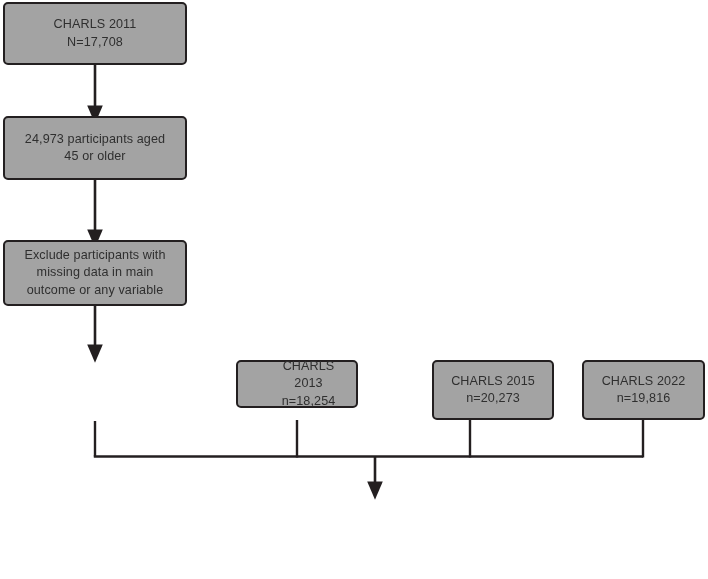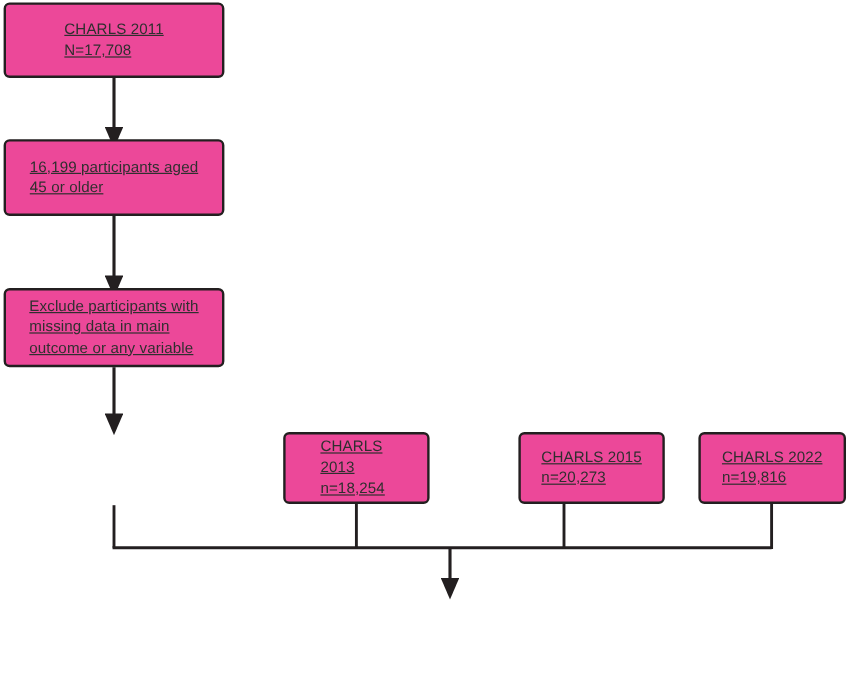--- a/index.html
+++ b/index.html
@@ -23,31 +23,31 @@
     left: 0;
     top: 0;
     width: 708px;
     height: 579px;
   }
   .node {
     position: absolute;
     box-sizing: border-box;
     border: 2.2px solid #231f20;
     border-radius: 5px;
-    background: #ec4899;
+    background: #a3a3a3;
     display: flex;
     align-items: center;
     justify-content: center;
+    text-align: center;
     color: #2f2f2f;
     font-size: 12.6px;
     line-height: 17.5px;
     letter-spacing: 0.1px;
     padding: 2px 6px;
     z-index: 2;
-    text-decoration: underline;
   }
   .node .node-text {
     display: block;
     white-space: pre-line;
   }
 </style>
 </head>
 <body>
 
 <div id="flow-root">
@@ -77,32 +77,32 @@
 
     <line x1="375" y1="456.5" x2="375" y2="482" stroke="#231f20" stroke-width="2.6" marker-end="url(#arrowhead)"></line>
   </svg>
 
   <div class="node" style="left:3px;  top:2px;   width:184px; height:63px;">
     <span class="node-text">CHARLS 2011
 N=17,708</span>
   </div>
 
   <div class="node" style="left:3px;  top:116px; width:184px; height:64px;">
-    <span class="node-text">16,199 participants aged
+    <span class="node-text">24,973 participants aged
 45 or older</span>
   </div>
 
   <div class="node" style="left:3px;  top:240px; width:184px; height:66px;">
     <span class="node-text">Exclude participants with
 missing data in main
 outcome or any variable</span>
   </div>
 
 
-  <div class="node" style="left:236px; top:360px; width:122px; height:60px;padding-left:29px;">
+  <div class="node" style="left:236px; top:360px; width:122px; height:48px;padding-left:29px;">
     <span class="node-text">CHARLS 2013
 n=18,254</span>
   </div>
 
   <div class="node" style="left:408px; top:360px; width:122px; height:60px;margin-left:24px;">
     <span class="node-text">CHARLS 2015
 n=20,273</span>
   </div>
 
   <div class="node" style="left:582px; top:360px; width:123px; height:60px;">

